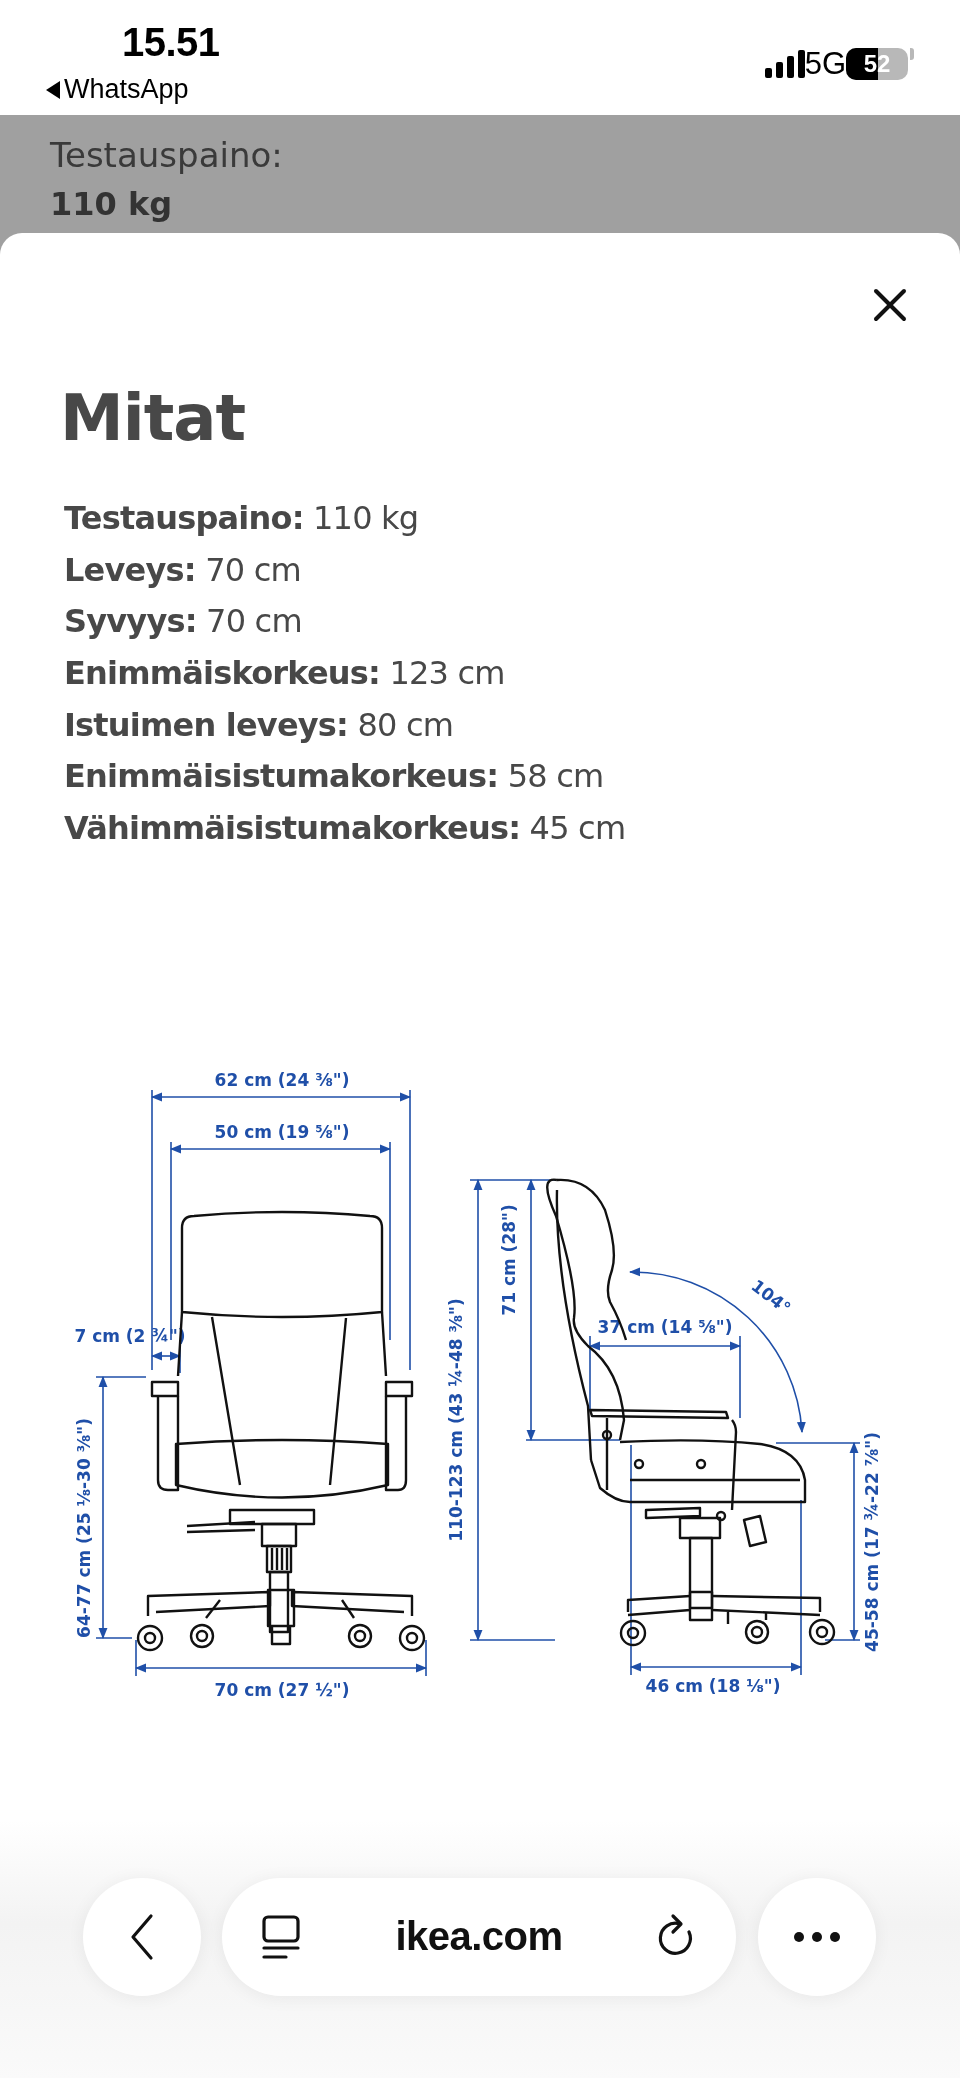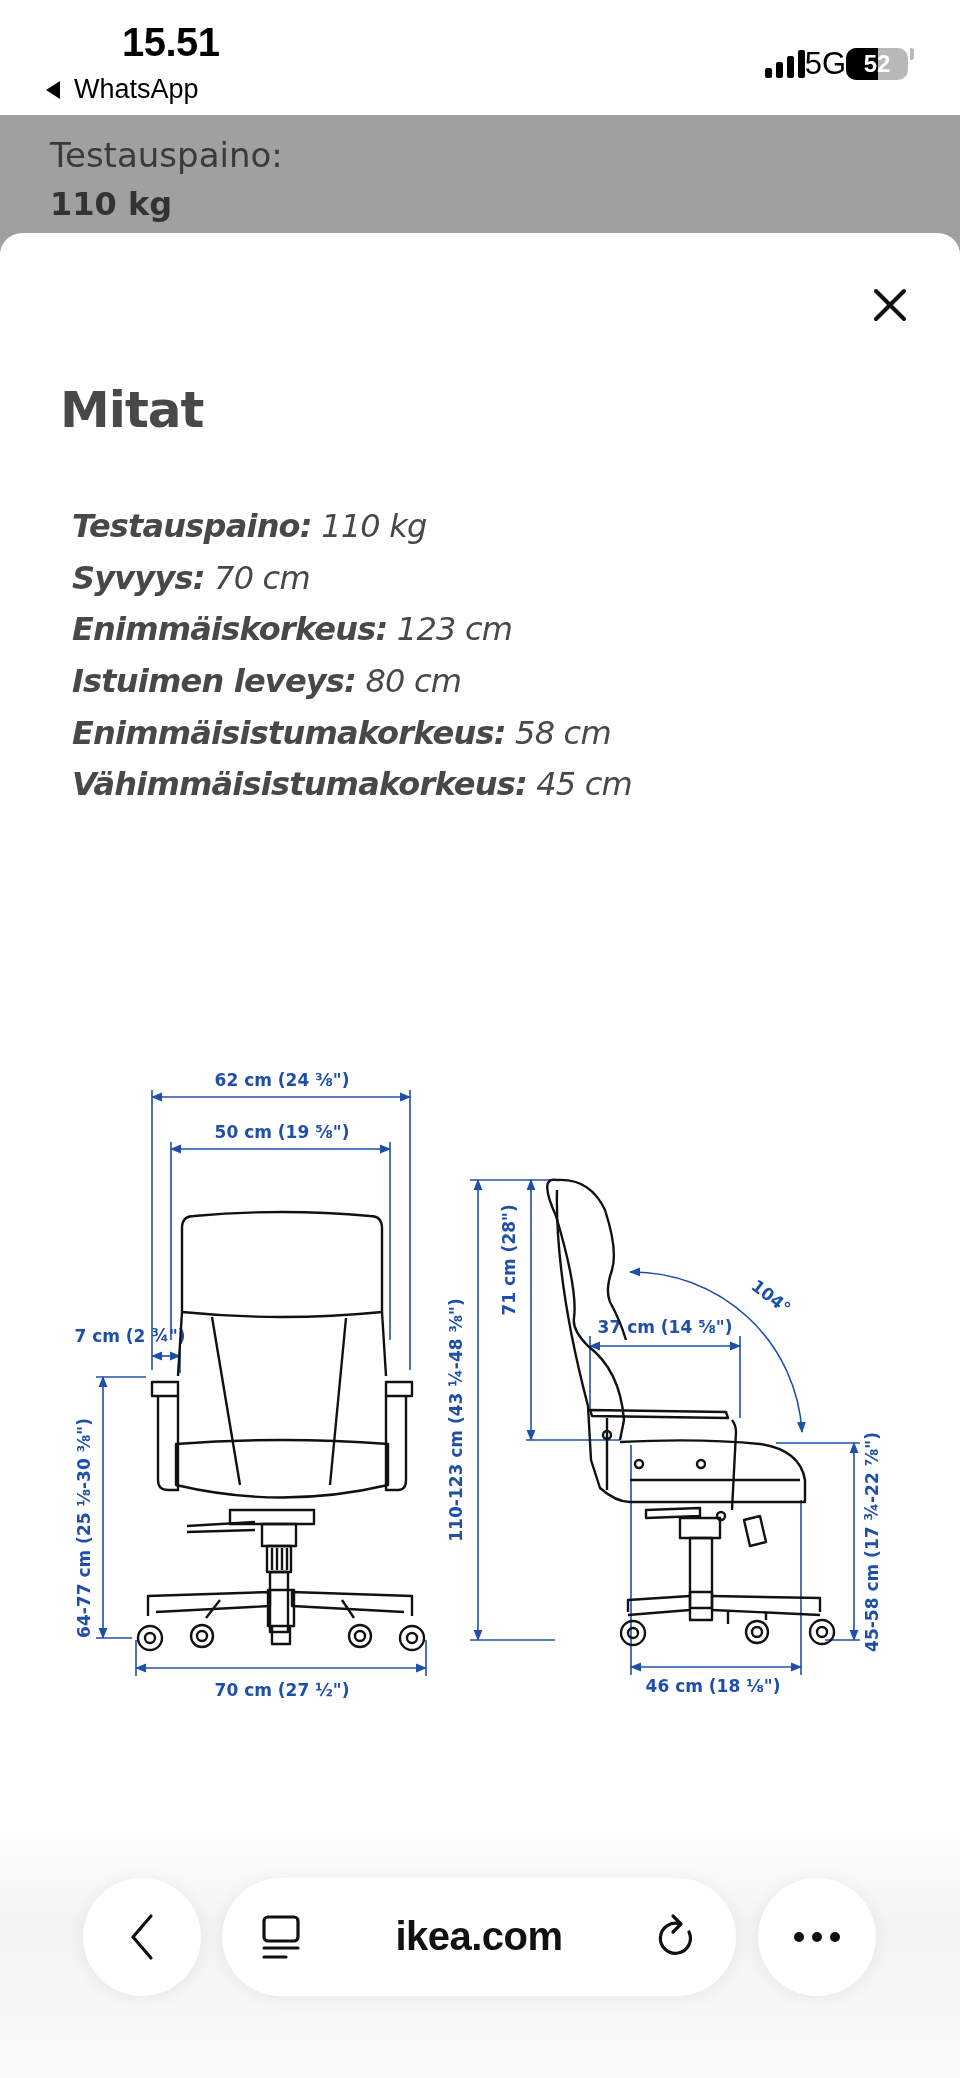--- a/index.html
+++ b/index.html
@@ -1,37 +1,37 @@
 <!DOCTYPE html>
 <html><head>
 <meta charset="utf-8">
 <style>
   html, body { margin:0; padding:0; }
   body { width:960px; height:2078px; position:relative; overflow:hidden; background:#ffffff; font-family:"Liberation Sans", sans-serif; }
   .status-bar { position:absolute; left:16px; top:0; width:960px; height:115px; background:#ffffff; }
   .time { position:absolute; left:106px; top:20px; font-size:40px; font-weight:bold; color:#000; letter-spacing:-0.5px; }
-  .back-app { position:absolute; left:30px; top:74px; font-size:27px; color:#000; display:flex; align-items:center; gap:10px; }
+  .back-app { position:absolute; left:30px; top:74px; font-size:27px; color:#000; display:flex; align-items:center; gap:0; }
   .back-app .tri { display:inline-block; width:0; height:0; border-top:9px solid transparent; border-bottom:9px solid transparent; border-right:14px solid #000; margin-right:4px; }
   .status-right { position:absolute; right:62px; top:46px; display:flex; align-items:center; gap:0; }
   .signal { display:flex; align-items:flex-end; gap:4px; height:28px; }
   .signal span { display:block; width:7px; background:#000; border-radius:2px; }
   .net { font-size:31px; color:#000; }
   .battery { position:relative; width:62px; height:32px; border-radius:10px; background:#b8b8b8; overflow:hidden; display:flex; align-items:center; justify-content:center; }
   .battery .fill { position:absolute; left:0; top:0; bottom:0; width:52%; background:#000; }
   .battery .num { position:relative; font-size:24px; font-weight:bold; color:#fff; letter-spacing:0px; }
   .battery-tip { width:4px; height:12px; background:#b8b8b8; border-radius:0 3px 3px 0; margin-left:-12px; }
 
   .overlay-band { position:absolute; left:0; top:115px; width:960px; height:140px; background:#a0a0a0; }
   .overlay-label { position:absolute; left:50px; top:20px; font-size:34px; color:#3a3a3a; font-family:"DejaVu Sans", sans-serif; }
   .overlay-value { position:absolute; left:50px; top:70px; font-size:32px; font-weight:bold; color:#333; font-family:"DejaVu Sans", sans-serif; }
 
   .sheet { position:absolute; left:0; top:233px; width:960px; height:1845px; background:#ffffff; border-radius:22px 22px 0 0; }
   .close-btn { position:absolute; left:868px; top:50px; width:44px; height:44px; cursor:pointer; }
-  .sheet-title { position:absolute; left:60px; top:148px; font-size:50px; font-weight:bold; color:#484848; font-family:"DejaVu Sans", sans-serif; letter-spacing:-1px; }
-  .spec-list { position:absolute; left:60px; top:262px; margin:12px; padding:0; list-style:none;font-style:italic; }
+  .sheet-title { position:absolute; left:60px; top:148px; font-size:64px; font-weight:bold; color:#484848; font-family:"DejaVu Sans", sans-serif; letter-spacing:-1px; }
+  .spec-list { position:absolute; left:60px; top:262px; margin:4px; padding:0; list-style:none; }
   .spec-list li { height:51.7px; font-size:32px; color:#484848; font-family:"DejaVu Sans", sans-serif; letter-spacing:-0.8px; white-space:nowrap; }
   .spec-list .k { font-weight:bold; }
 
   .diagram { position:absolute; left:60px; top:1040px; width:840px; height:690px; }
 
   .toolbar-fade { position:absolute; left:0; top:1820px; width:960px; height:258px; background:linear-gradient(to bottom, rgba(255,255,255,0) 0%, #f3f3f3 40%, #fafafa 100%); }
   .tb-circle { position:absolute; top:1878px; width:118px; height:118px; border-radius:59px; background:#ffffff; box-shadow:0 2px 18px rgba(0,0,0,0.06); display:flex; align-items:center; justify-content:center; cursor:pointer; }
   .tb-back { left:83px; }
   .tb-more { left:758px; }
   .url-pill { position:absolute; left:222px; top:1878px; width:514px; height:118px; border-radius:59px; background:#ffffff; box-shadow:0 2px 18px rgba(0,0,0,0.06); cursor:pointer; }
@@ -76,20 +76,21 @@
     <svg width="44" height="44" viewBox="0 0 44 44">
       <line x1="8" y1="8" x2="36" y2="36" stroke="#111" stroke-width="4" stroke-linecap="round"></line>
       <line x1="36" y1="8" x2="8" y2="36" stroke="#111" stroke-width="4" stroke-linecap="round"></line>
     </svg>
   </div>
 
   <div class="sheet-title">Mitat</div>
 
   <ul class="spec-list">
     <li><span class="k">Testauspaino:</span><span> 110 kg</span></li>
+    <li><span class="k">Leveys:</span><span> 70 cm</span></li>
     <li><span class="k">Syvyys:</span><span> 70 cm</span></li>
     <li><span class="k">Enimmäiskorkeus:</span><span> 123 cm</span></li>
     <li><span class="k">Istuimen leveys:</span><span> 80 cm</span></li>
     <li><span class="k">Enimmäisistumakorkeus:</span><span> 58 cm</span></li>
     <li><span class="k">Vähimmäisistumakorkeus:</span><span> 45 cm</span></li>
   </ul>
 </div>
 
 <svg class="diagram" width="840" height="690" viewBox="0 0 840 690">
   <defs>

